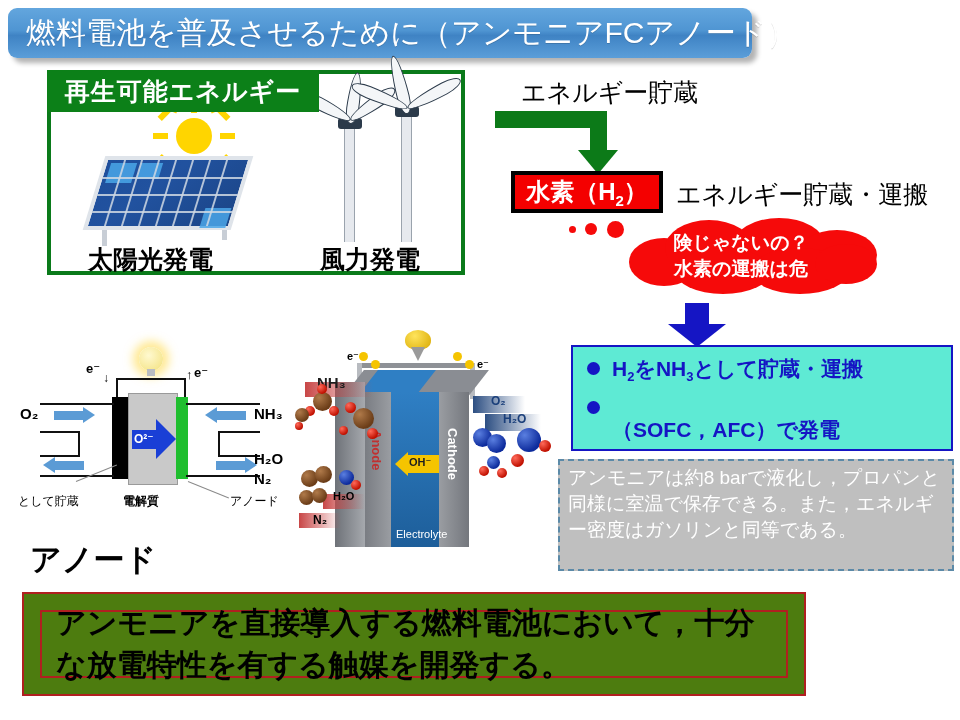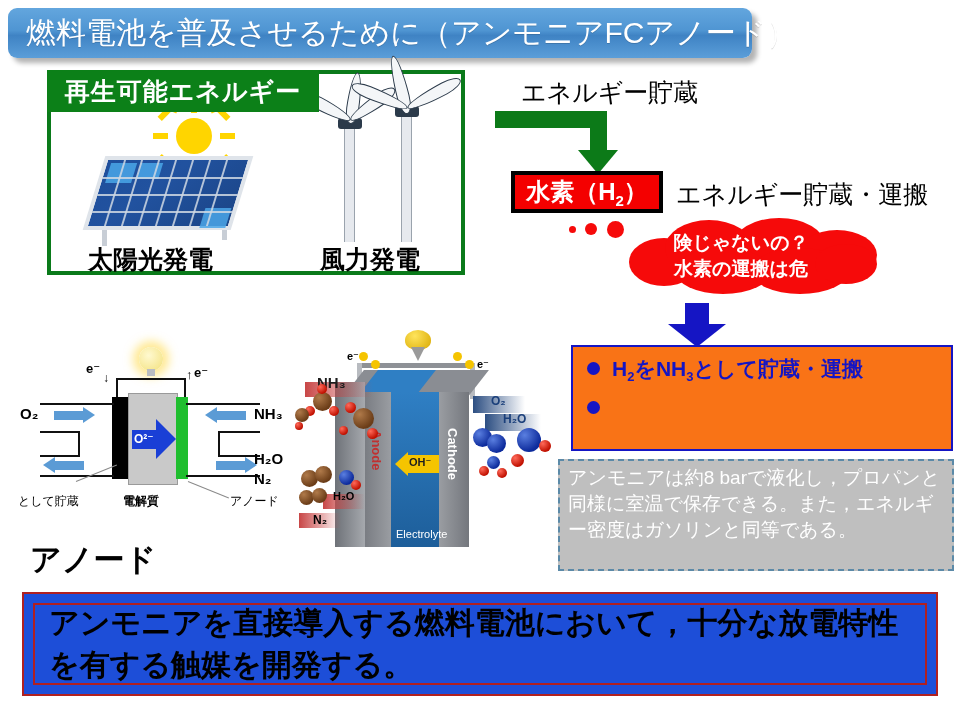--- a/index.html
+++ b/index.html
@@ -89,40 +89,40 @@
   
   #blue-arrow{ left:668px; top:303px; width:58px; height:44px;}
   #blue-arrow-stem{ position:absolute; left:17px; top:0; width:24px; height:22px; background:#1515c4;}
   #blue-arrow-head{ position:absolute; left:0; top:21px; width:0;height:0;
      border-left:29px solid transparent; border-right:29px solid transparent;
      border-top:23px solid #1515c4;}
 
   
   #bullet-box{
     left:571px; top:345px; width:382px; height:106px;
-    border:2px solid #1515c4; box-sizing:border-box; background:#f97316;
+    border:2px solid #1515c4; box-sizing:border-box; background:#5eead4;
     padding:6px 0 0 10px;
   }
   .bline{ display:flex; align-items:flex-start; color:#1515c4; font-size:21px; font-weight:700; line-height:31px;}
   .bdot{ width:13px;height:13px;border-radius:50%;background:#1515c4;margin:9px 12px 0 4px; flex:none;}
   .btext sub{ font-size:13px;}
   #bullet-cont{ color:#1515c4; font-size:21px; font-weight:700; line-height:31px; padding-left:29px;}
 
   
   #note-box{
     left:558px; top:459px; width:396px; height:112px;
     background:#bfbfbf; border:2px dashed #5b8aa8; box-sizing:border-box;
     padding:4px 8px; color:#ffffff; font-size:19px; line-height:26px;
   }
 
   
   #theme-label{ left:30px; top:539px; font-size:31px; font-weight:700; color:#000;}
   #theme-box{
-    left:22px; top:592px; width:916px; height:104px;
-    border:2px solid #b02020; box-sizing:border-box; background:#1d4ed8; padding:9px;
+    left:22px; top:592px; width:784px; height:104px;
+    border:2px solid #b02020; box-sizing:border-box; background:#4d7c0f; padding:16px;
   }
   #theme-inner{
     width:100%; height:100%; border:2px solid #b02020; box-sizing:border-box;
     display:flex; align-items:center; padding:0 14px;
   }
   #theme-text{ font-size:30px; font-weight:700; color:#000; line-height:42px;}
 
   
   #sofc{ left:18px; top:345px; width:272px; height:175px;}
   .sofc-lbl{ position:absolute; font-size:13px; font-weight:700; color:#000;}
@@ -244,20 +244,21 @@
 </div>
 
 <div class="abs" id="bullet-box">
   <div class="bline">
     <div class="bdot"></div>
     <div class="btext"><span>H</span><sub>2</sub><span>をNH</span><sub>3</sub><span>として貯蔵・運搬</span></div>
   </div>
   <div class="bline">
     <div class="bdot"></div>
   </div>
+  <div id="bullet-cont">（SOFC，AFC）で発電</div>
 </div>
 
 <div class="abs" id="note-box">アンモニアは約8 barで液化し，プロパンと同様に室温で保存できる。また，エネルギー密度はガソリンと同等である。</div>
 
 <div class="abs" id="sofc">
 
   <div class="abs" style="left:116px;top:2px;width:34px;height:34px;">
     <div class="abs" style="left:5px;top:0px;width:24px;height:24px;border-radius:50%;background:radial-gradient(circle at 40% 35%,#fff9d0,#f2e07a);box-shadow:0 0 10px 6px rgba(255,215,60,.55);"></div>
     <div class="abs" style="left:13px;top:22px;width:8px;height:7px;background:#b9bcc2;"></div>
   </div>

